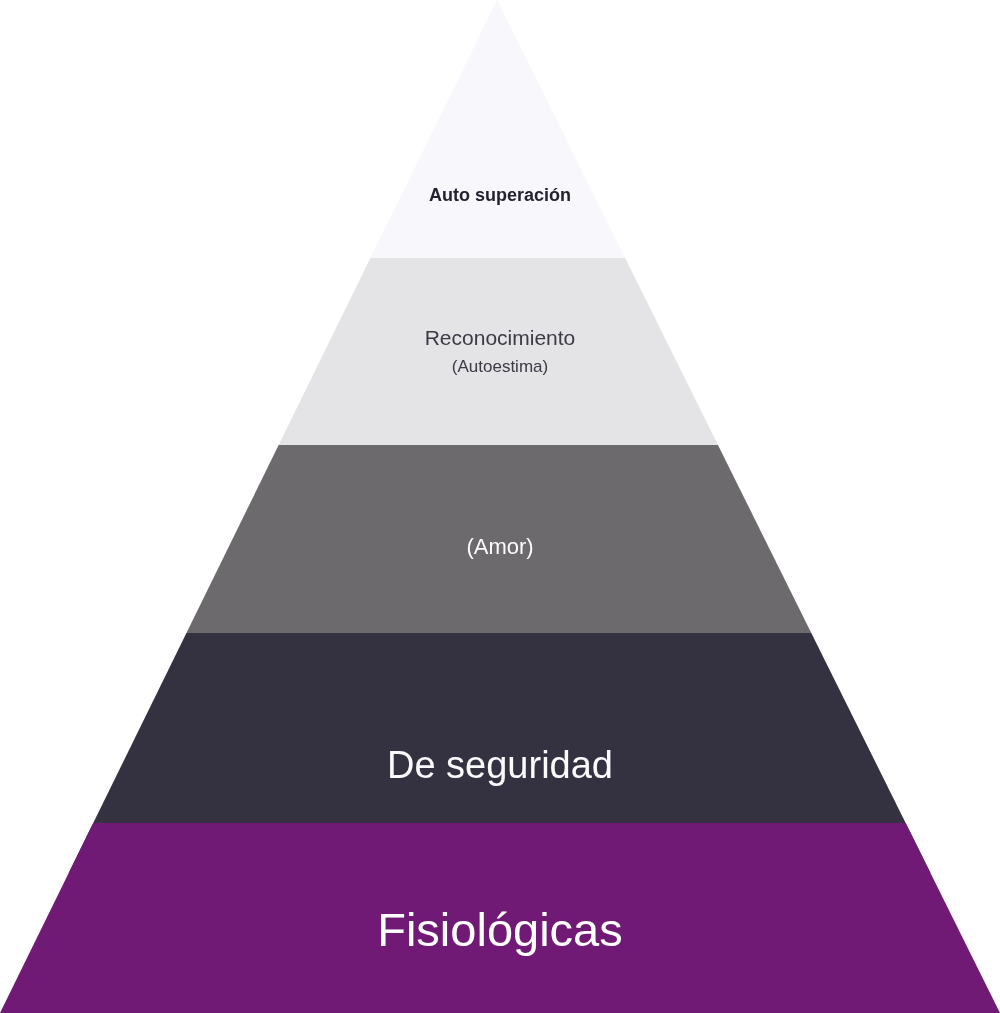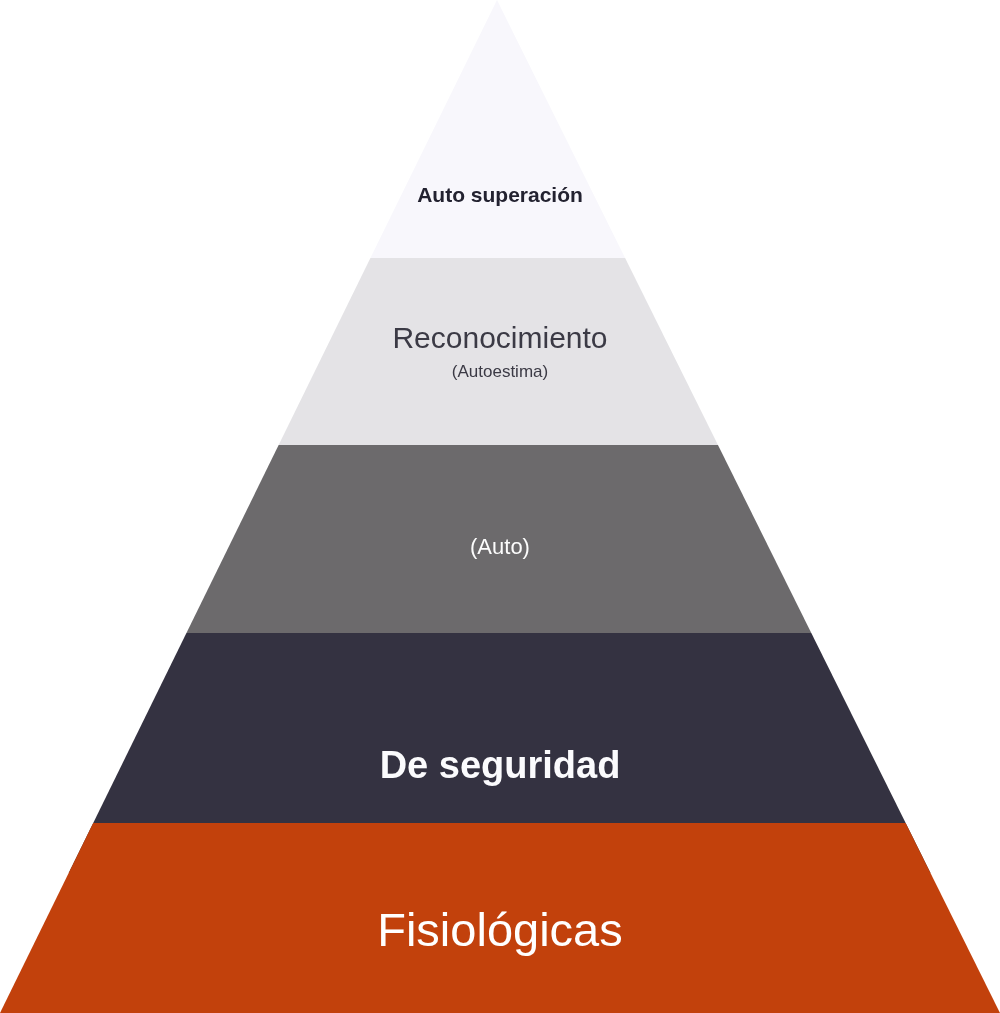--- a/index.html
+++ b/index.html
@@ -32,29 +32,29 @@
     text-align: center;
   }
   .level-0 {
     top: 0;
     height: 258px;
     justify-content: flex-end;
     padding-bottom: 52px;
   }
   .level-1 { top: 258px; height: 187px; }
   .level-2 { top: 445px; height: 188px; padding-top: 8px; }
-  .level-3 { top: 633px; height: 240px; padding-top: 26px; font-weight: bold; }
+  .level-3 { top: 633px; height: 240px; padding-top: 26px; }
   .level-4 { top: 823px; height: 190px; padding-top: 24px; }
 
   .label-0 {
-    font-size: 21px;
+    font-size: 18px;
     font-weight: bold;
     line-height: 1.1;
   }
-  .label-1 { font-size: 30px; line-height: 1.15; }
+  .label-1 { font-size: 21px; line-height: 1.15; }
   .sub-1   { font-size: 17px; line-height: 1.2; margin-top: 7px; }
   .label-2 { font-size: 34px; line-height: 1.15; }
   .sub-2   { font-size: 22px; line-height: 1.2; margin-top: 9px; }
   .label-3 { font-size: 38px; line-height: 1.15; }
   .label-4 { font-size: 47px; line-height: 1.15; }
 </style>
 </head>
 <body style="background: rgb(255, 255, 255);">
 
 <div class="page">
@@ -63,25 +63,25 @@
     <div class="level level-0" style="background: rgb(248, 247, 252); color: rgb(35, 34, 48);">
       <div class="label-0">Auto superación</div>
     </div>
 
     <div class="level level-1" style="background: rgb(228, 227, 230); color: rgb(59, 58, 69);">
       <div class="label-1">Reconocimiento</div>
       <div class="sub-1">(Autoestima)</div>
     </div>
 
     <div class="level level-2" style="background: rgb(108, 106, 108); color: rgb(252, 252, 252);">
-      <div class="sub-2">(Auto)</div>
+      <div class="sub-2">(Amor)</div>
     </div>
 
     <div class="level level-3" style="background: rgb(52, 50, 65); color: rgb(251, 251, 253);">
       <div class="label-3">De seguridad</div>
     </div>
 
-    <div class="level level-4" style="background: #c2410c; color: rgb(255, 255, 255);">
+    <div class="level level-4" style="background: #701a75; color: rgb(255, 255, 255);">
       <div class="label-4">Fisiológicas</div>
     </div>
 
   </div>
 </div>
 
 </body></html>

